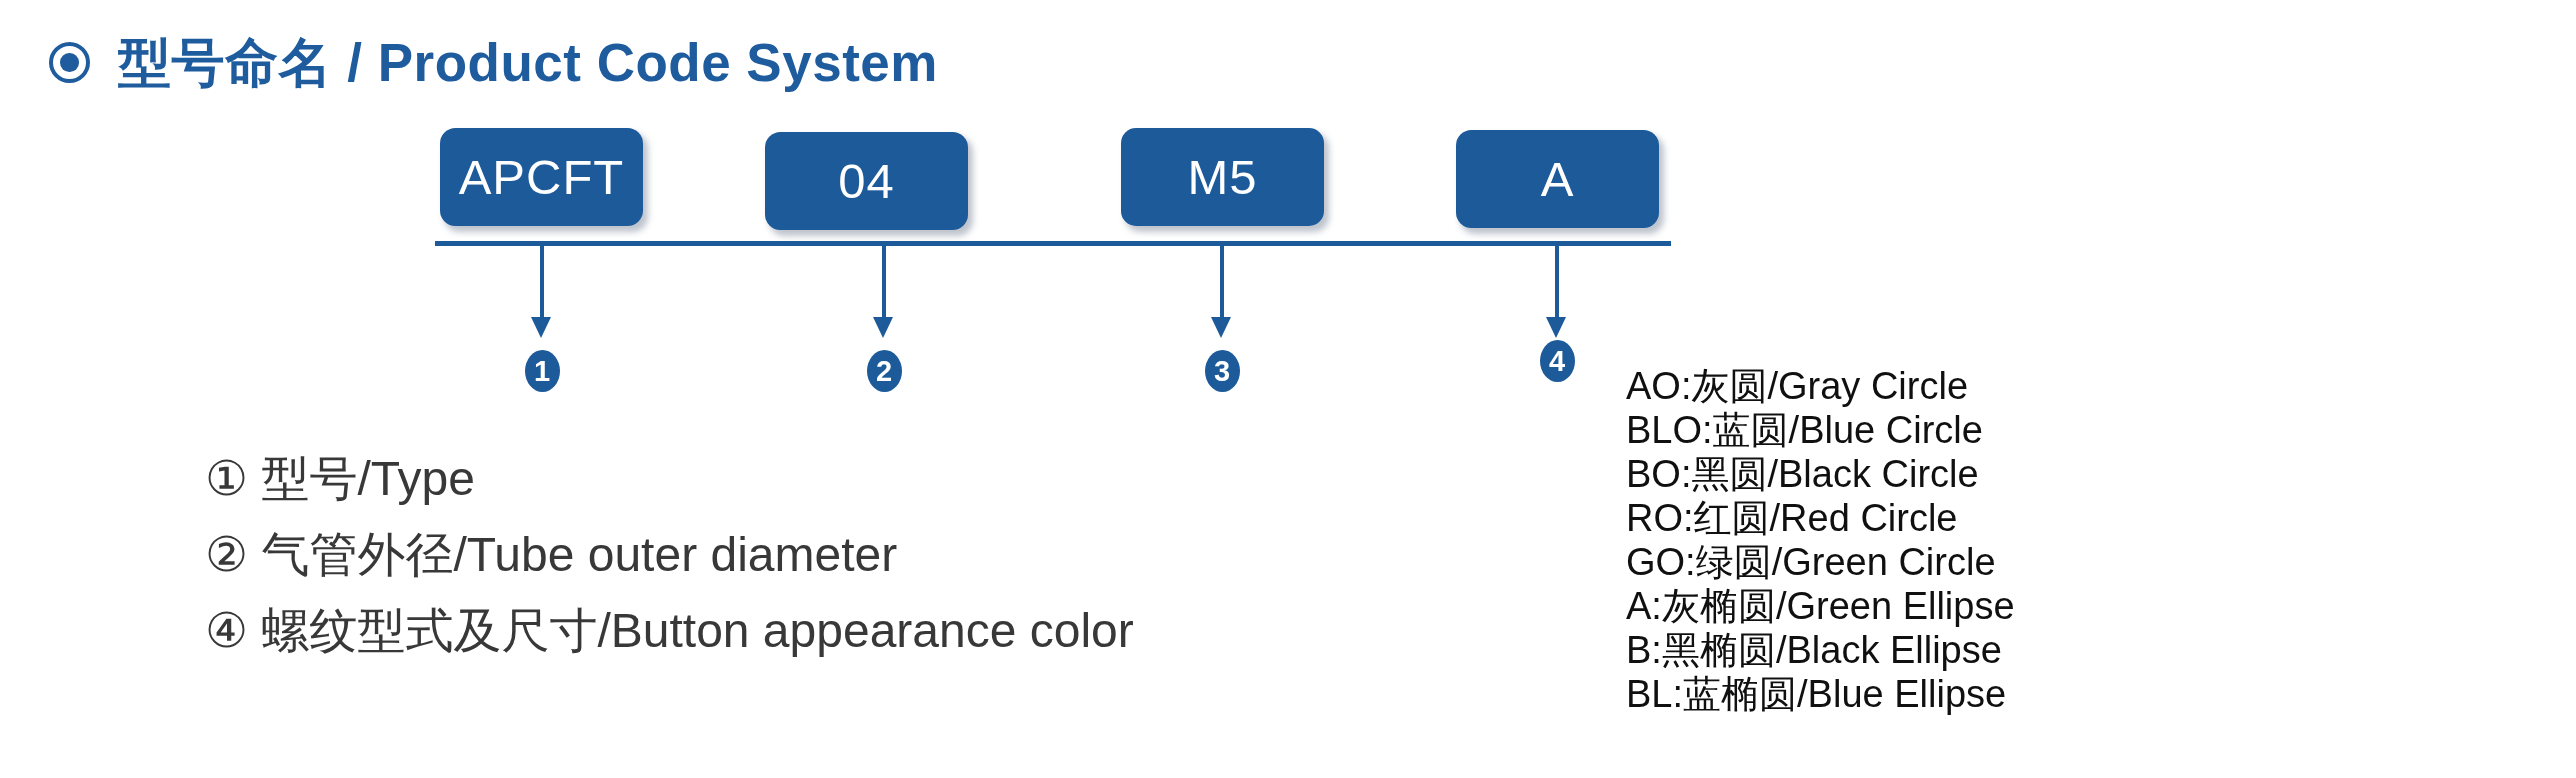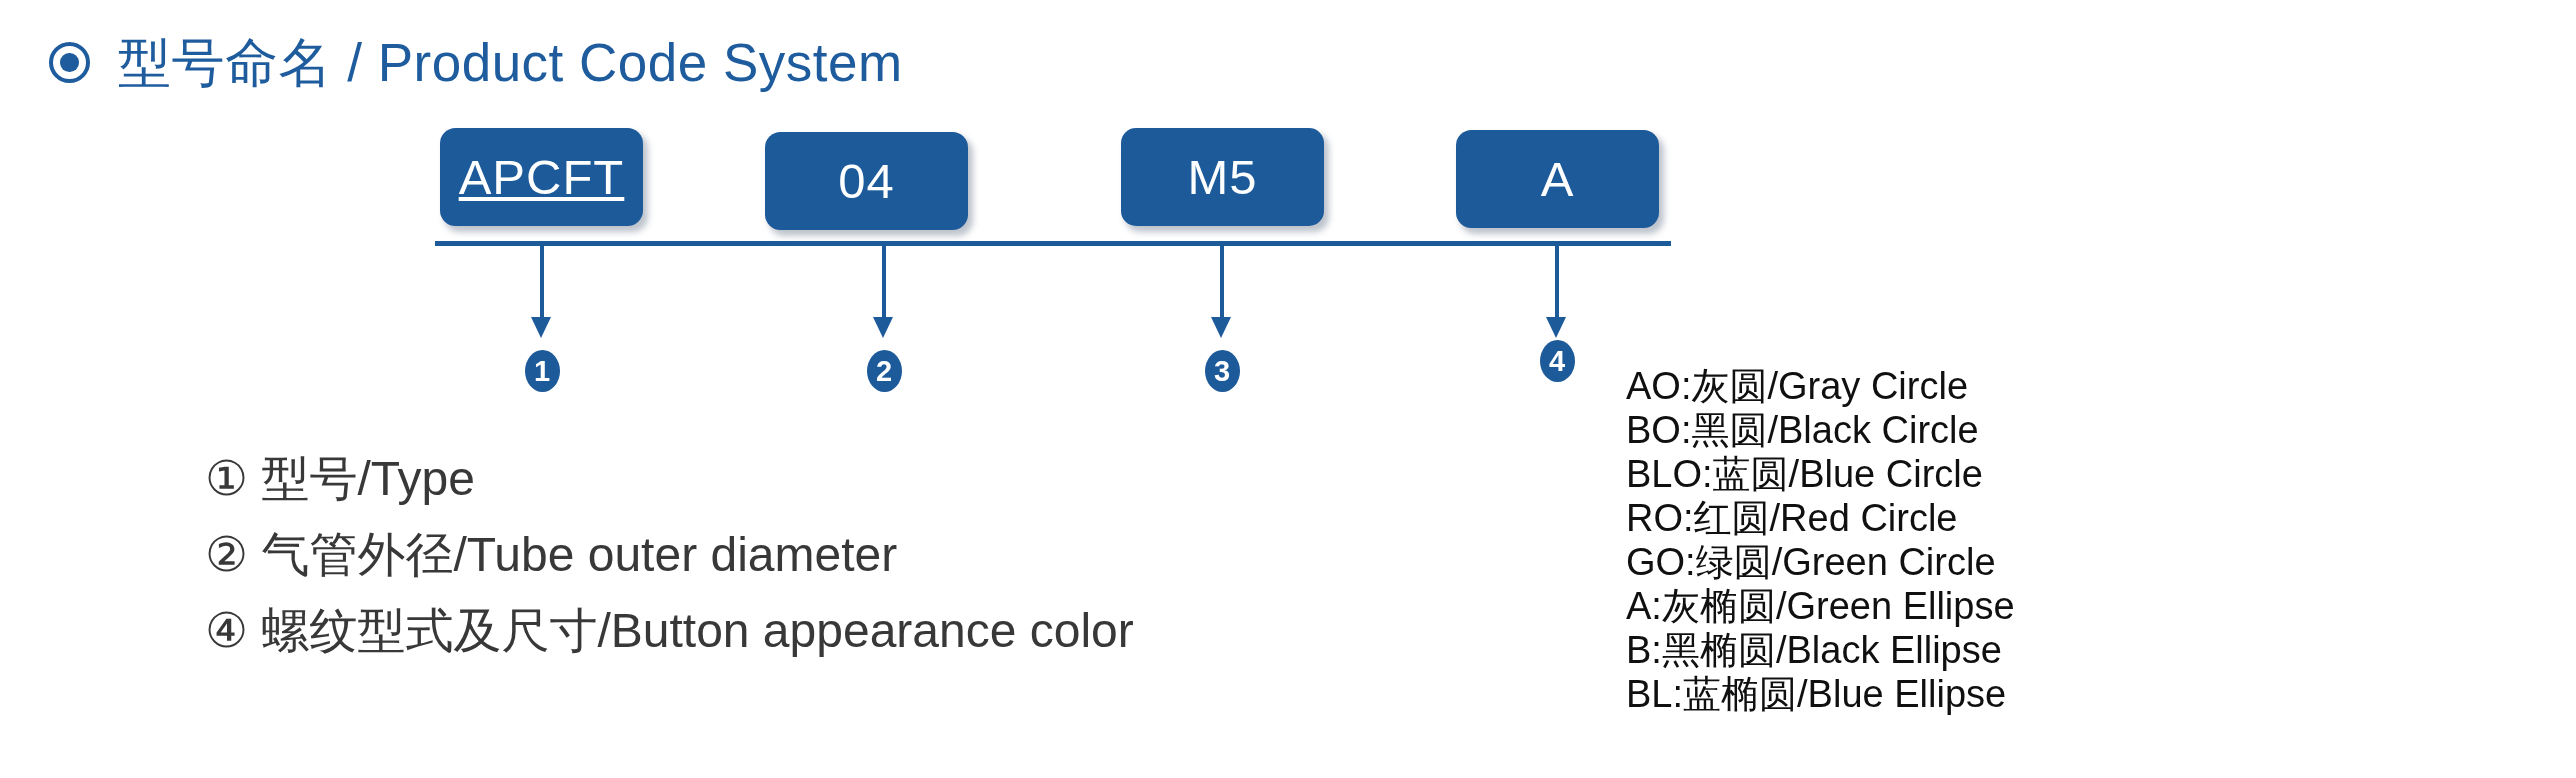--- a/index.html
+++ b/index.html
@@ -17,32 +17,32 @@
     height:65px;
   }
   .bullet{
     width:33px;height:33px;
     border:4.6px solid #1e5c9e;border-radius:50%;
     display:flex;align-items:center;justify-content:center;
     flex:0 0 auto;
   }
   .bullet .dot{width:18.5px;height:18.5px;background:#1e5c9e;border-radius:50%;}
   .title-text{
-    font-size:53px;font-weight:400;color:#1e5c9e;
+    font-size:53px;font-weight:700;color:#1e5c9e;
     line-height:65px;white-space:nowrap;letter-spacing:0.5px;
   }
   
   .code-box{
     position:absolute;top:128px;width:203px;height:98px;
     background:#1d5a9a;border-radius:15.5px;
     display:flex;align-items:center;justify-content:center;
     color:#ffffff;font-size:49px;font-weight:400;letter-spacing:1px;
     box-shadow:4.1px 5.2px 6.2px rgba(110,125,145,0.45);
   }
-  .b1{left:440px;text-decoration:underline;}
+  .b1{left:440px;}
   .b2{left:765px;top:132px;}
   .b3{left:1121px;border-radius:15px;}
   .b4{left:1456px;top:130px;}
   
   .hline{
     position:absolute;left:435px;top:241px;
     width:1236px;height:5.2px;background:#1d5a9a;
   }
   
   .arrow-col{position:absolute;top:0;width:46px;height:412px;}
@@ -146,22 +146,22 @@
     <div class="legend-line">
       <span class="lnum">②</span><span>气管外径/Tube outer diameter</span>
     </div>
     <div class="legend-line">
       <span class="lnum">④</span><span>螺纹型式及尺寸/Button appearance color</span>
     </div>
   </div>
 
   <div class="color-list">
     <div class="color-line">AO:灰圆/Gray Circle</div>
+    <div class="color-line">BLO:蓝圆/Blue Circle</div>
     <div class="color-line">BO:黑圆/Black Circle</div>
-    <div class="color-line">BLO:蓝圆/Blue Circle</div>
     <div class="color-line">RO:红圆/Red Circle</div>
     <div class="color-line">GO:绿圆/Green Circle</div>
     <div class="color-line">A:灰椭圆/Green Ellipse</div>
     <div class="color-line">B:黑椭圆/Black Ellipse</div>
     <div class="color-line">BL:蓝椭圆/Blue Ellipse</div>
   </div>
 
 </div>
 
 

